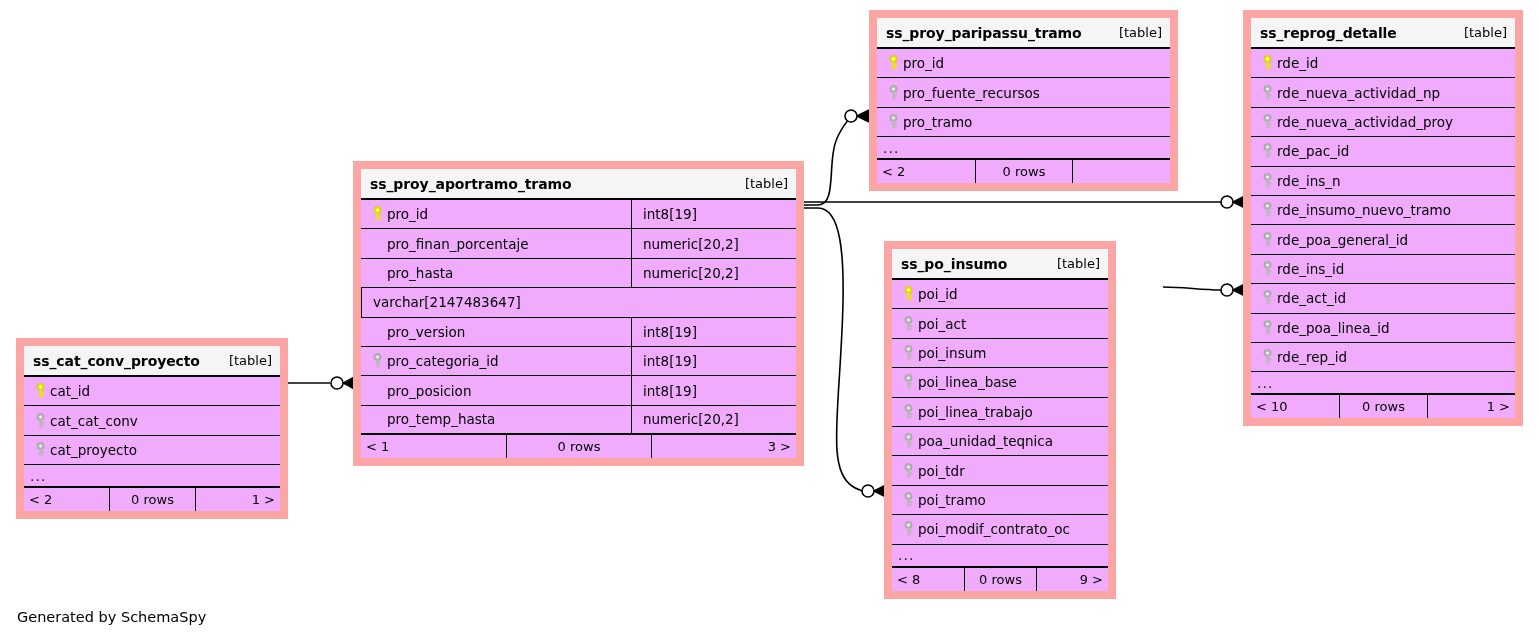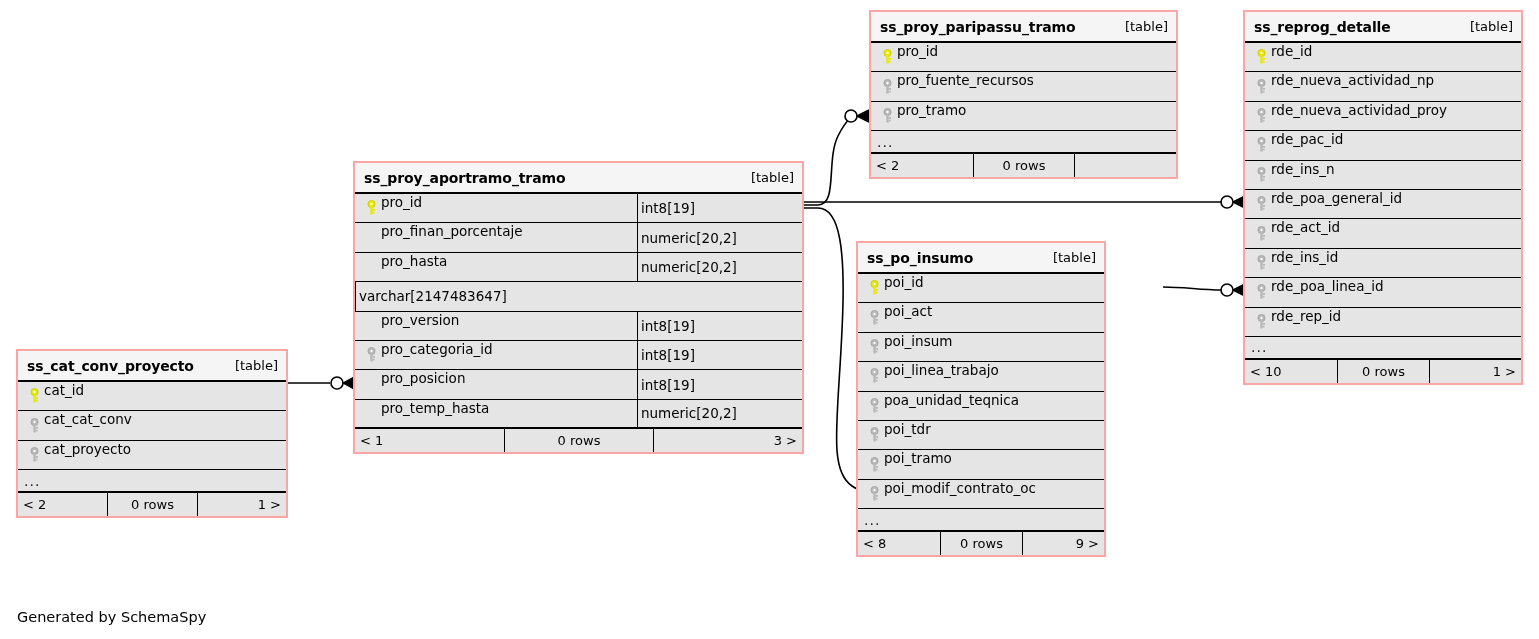--- a/index.html
+++ b/index.html
@@ -28,22 +28,22 @@
     top: 0;
     width: 1539px;
     height: 639px;
     pointer-events: none;
     z-index: 1;
   }
 
   .table-box {
     position: absolute;
     z-index: 2;
-    border: 2px solid #fca5a5;
-    background: #e5e5e5;
+    border: 8px solid #fca5a5;
+    background: #f0abfc;
     box-sizing: border-box;
     font-size: 13.5px;
   }
 
   .tbl-header {
     display: flex;
     align-items: center;
     justify-content: space-between;
     background: #f5f5f5;
     border-bottom: 2px solid #000000;
@@ -67,32 +67,33 @@
     display: flex;
     align-items: stretch;
     border-bottom: 1px solid #000000;
     box-sizing: border-box;
     height: 29.4px;
   }
   .tbl-row:last-of-type { }
 
   .col-name {
     display: flex;
+    align-items: center;
     flex: 1 1 auto;
     min-width: 0;
     padding-left: 6px;
     box-sizing: border-box;
     white-space: nowrap;
   }
   .col-type {
     display: flex;
     align-items: center;
     flex: 0 0 auto;
     border-left: 1px solid #000000;
-    padding-left: 3px;
+    padding-left: 11px;
     box-sizing: border-box;
     white-space: nowrap;
   }
 
   .keyslot {
     width: 20px;
     flex: 0 0 20px;
     display: flex;
     align-items: center;
     justify-content: center;
@@ -323,49 +324,63 @@
       <div class="col-name">
         <span class="keyslot">
           <svg width="11" height="16" viewBox="0 0 11 16">
               <circle cx="5.5" cy="4" r="3.6" fill="#b8b8b8" stroke="#a0a0a0" stroke-width="0.8"></circle>
               <circle cx="5.5" cy="4" r="1.2" fill="#ffffff"></circle>
               <rect x="4.3" y="6.5" width="2.4" height="8" fill="#b8b8b8"></rect>
               <rect x="6.7" y="9" width="2.3" height="1.8" fill="#b8b8b8"></rect>
               <rect x="6.7" y="11.8" width="1.9" height="1.7" fill="#b8b8b8"></rect>
             </svg>
         </span>
+        <span>rde_insumo_nuevo_tramo</span>
+      </div>
+    </div>
+    <div class="tbl-row">
+      <div class="col-name">
+        <span class="keyslot">
+          <svg width="11" height="16" viewBox="0 0 11 16">
+              <circle cx="5.5" cy="4" r="3.6" fill="#b8b8b8" stroke="#a0a0a0" stroke-width="0.8"></circle>
+              <circle cx="5.5" cy="4" r="1.2" fill="#ffffff"></circle>
+              <rect x="4.3" y="6.5" width="2.4" height="8" fill="#b8b8b8"></rect>
+              <rect x="6.7" y="9" width="2.3" height="1.8" fill="#b8b8b8"></rect>
+              <rect x="6.7" y="11.8" width="1.9" height="1.7" fill="#b8b8b8"></rect>
+            </svg>
+        </span>
         <span>rde_poa_general_id</span>
       </div>
     </div>
     <div class="tbl-row">
       <div class="col-name">
         <span class="keyslot">
           <svg width="11" height="16" viewBox="0 0 11 16">
               <circle cx="5.5" cy="4" r="3.6" fill="#b8b8b8" stroke="#a0a0a0" stroke-width="0.8"></circle>
               <circle cx="5.5" cy="4" r="1.2" fill="#ffffff"></circle>
               <rect x="4.3" y="6.5" width="2.4" height="8" fill="#b8b8b8"></rect>
               <rect x="6.7" y="9" width="2.3" height="1.8" fill="#b8b8b8"></rect>
               <rect x="6.7" y="11.8" width="1.9" height="1.7" fill="#b8b8b8"></rect>
             </svg>
         </span>
+        <span>rde_ins_id</span>
+      </div>
+    </div>
+    <div class="tbl-row">
+      <div class="col-name">
+        <span class="keyslot">
+          <svg width="11" height="16" viewBox="0 0 11 16">
+              <circle cx="5.5" cy="4" r="3.6" fill="#b8b8b8" stroke="#a0a0a0" stroke-width="0.8"></circle>
+              <circle cx="5.5" cy="4" r="1.2" fill="#ffffff"></circle>
+              <rect x="4.3" y="6.5" width="2.4" height="8" fill="#b8b8b8"></rect>
+              <rect x="6.7" y="9" width="2.3" height="1.8" fill="#b8b8b8"></rect>
+              <rect x="6.7" y="11.8" width="1.9" height="1.7" fill="#b8b8b8"></rect>
+            </svg>
+        </span>
         <span>rde_act_id</span>
-      </div>
-    </div>
-    <div class="tbl-row">
-      <div class="col-name">
-        <span class="keyslot">
-          <svg width="11" height="16" viewBox="0 0 11 16">
-              <circle cx="5.5" cy="4" r="3.6" fill="#b8b8b8" stroke="#a0a0a0" stroke-width="0.8"></circle>
-              <circle cx="5.5" cy="4" r="1.2" fill="#ffffff"></circle>
-              <rect x="4.3" y="6.5" width="2.4" height="8" fill="#b8b8b8"></rect>
-              <rect x="6.7" y="9" width="2.3" height="1.8" fill="#b8b8b8"></rect>
-              <rect x="6.7" y="11.8" width="1.9" height="1.7" fill="#b8b8b8"></rect>
-            </svg>
-        </span>
-        <span>rde_ins_id</span>
       </div>
     </div>
     <div class="tbl-row">
       <div class="col-name">
         <span class="keyslot">
           <svg width="11" height="16" viewBox="0 0 11 16">
               <circle cx="5.5" cy="4" r="3.6" fill="#b8b8b8" stroke="#a0a0a0" stroke-width="0.8"></circle>
               <circle cx="5.5" cy="4" r="1.2" fill="#ffffff"></circle>
               <rect x="4.3" y="6.5" width="2.4" height="8" fill="#b8b8b8"></rect>
               <rect x="6.7" y="9" width="2.3" height="1.8" fill="#b8b8b8"></rect>
@@ -390,21 +405,21 @@
       </div>
     </div>
     <div class="ellipsis-row">...</div>
     <div class="tbl-footer">
       <div>&lt; 10</div>
       <div>0 rows</div>
       <div>1 &gt;</div>
     </div>
   </div>
 
-  <div class="table-box" id="tbl-poinsumo" style="left:856px; top:241px; width:250px;">
+  <div class="table-box" id="tbl-poinsumo" style="left:884px; top:241px; width:232px;">
     <div class="tbl-header">
       <span class="tbl-title">ss_po_insumo</span>
       <span class="tbl-kind">[table]</span>
     </div>
     <div class="tbl-row">
       <div class="col-name">
         <span class="keyslot">
           <svg width="11" height="16" viewBox="0 0 11 16">
               <circle cx="5.5" cy="4" r="3.6" fill="#e8e800" stroke="#c9c900" stroke-width="0.8"></circle>
               <circle cx="5.5" cy="4" r="1.2" fill="#ffffff"></circle>
@@ -435,20 +450,34 @@
         <span class="keyslot">
           <svg width="11" height="16" viewBox="0 0 11 16">
               <circle cx="5.5" cy="4" r="3.6" fill="#b8b8b8" stroke="#a0a0a0" stroke-width="0.8"></circle>
               <circle cx="5.5" cy="4" r="1.2" fill="#ffffff"></circle>
               <rect x="4.3" y="6.5" width="2.4" height="8" fill="#b8b8b8"></rect>
               <rect x="6.7" y="9" width="2.3" height="1.8" fill="#b8b8b8"></rect>
               <rect x="6.7" y="11.8" width="1.9" height="1.7" fill="#b8b8b8"></rect>
             </svg>
         </span>
         <span>poi_insum</span>
+      </div>
+    </div>
+    <div class="tbl-row">
+      <div class="col-name">
+        <span class="keyslot">
+          <svg width="11" height="16" viewBox="0 0 11 16">
+              <circle cx="5.5" cy="4" r="3.6" fill="#b8b8b8" stroke="#a0a0a0" stroke-width="0.8"></circle>
+              <circle cx="5.5" cy="4" r="1.2" fill="#ffffff"></circle>
+              <rect x="4.3" y="6.5" width="2.4" height="8" fill="#b8b8b8"></rect>
+              <rect x="6.7" y="9" width="2.3" height="1.8" fill="#b8b8b8"></rect>
+              <rect x="6.7" y="11.8" width="1.9" height="1.7" fill="#b8b8b8"></rect>
+            </svg>
+        </span>
+        <span>poi_linea_base</span>
       </div>
     </div>
     <div class="tbl-row">
       <div class="col-name">
         <span class="keyslot">
           <svg width="11" height="16" viewBox="0 0 11 16">
               <circle cx="5.5" cy="4" r="3.6" fill="#b8b8b8" stroke="#a0a0a0" stroke-width="0.8"></circle>
               <circle cx="5.5" cy="4" r="1.2" fill="#ffffff"></circle>
               <rect x="4.3" y="6.5" width="2.4" height="8" fill="#b8b8b8"></rect>
               <rect x="6.7" y="9" width="2.3" height="1.8" fill="#b8b8b8"></rect>
@@ -595,21 +624,21 @@
       </div>
       <div class="col-type" style="width:165px;">numeric[20,2]</div>
     </div>
     <div class="tbl-footer">
       <div>&lt; 1</div>
       <div>0 rows</div>
       <div>3 &gt;</div>
     </div>
   </div>
 
-  <div class="table-box" id="tbl-catconv" style="left:16px; top:338px; width:272px;margin-top:11px;">
+  <div class="table-box" id="tbl-catconv" style="left:16px; top:338px; width:272px;">
     <div class="tbl-header">
       <span class="tbl-title">ss_cat_conv_proyecto</span>
       <span class="tbl-kind">[table]</span>
     </div>
     <div class="tbl-row">
       <div class="col-name">
         <span class="keyslot">
           <svg width="11" height="16" viewBox="0 0 11 16">
               <circle cx="5.5" cy="4" r="3.6" fill="#e8e800" stroke="#c9c900" stroke-width="0.8"></circle>
               <circle cx="5.5" cy="4" r="1.2" fill="#ffffff"></circle>

